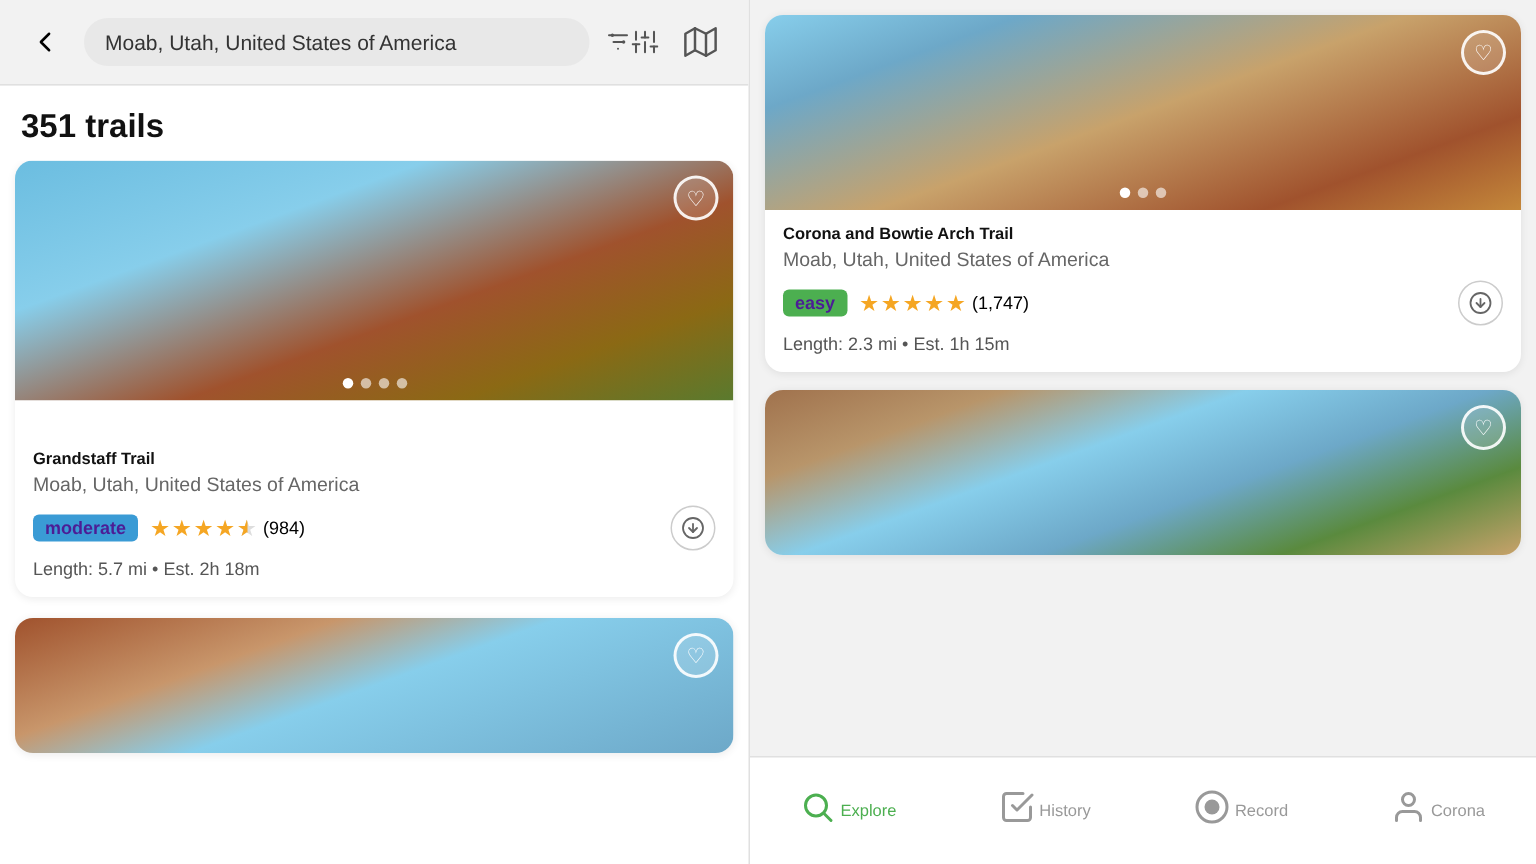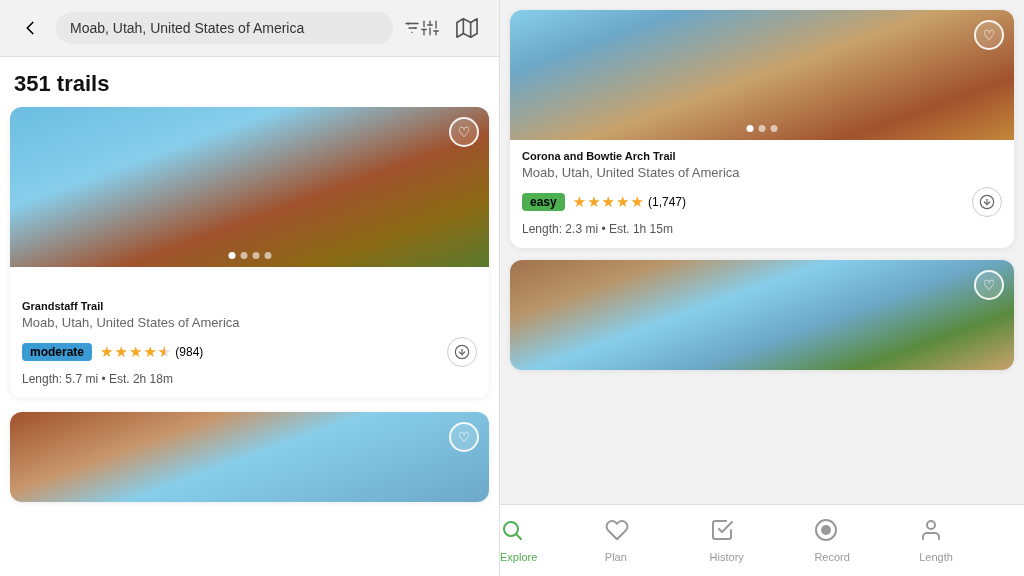--- a/index.html
+++ b/index.html
@@ -140,21 +140,21 @@
       align-items: center;
       gap: 8px;
       flex-wrap: wrap;
     }
 
     .difficulty-badge {
       border-radius: 4px;
       padding: 2px 8px;
       font-size: 12px;
       font-weight: 600;
-      color: #000000;
+      color: #4c1d95;
     }
     .difficulty-badge.moderate { background: #3a9bd5; text-align: right; }
     .difficulty-badge.easy { background: #4caf50; }
 
     .stars {
       display: flex;
       align-items: center;
       gap: 1px;
       color: #f5a623;
       font-size: 15px;
@@ -232,22 +232,22 @@
       height: 72px;
       background: #fff;
       border-top: 1px solid #e0e0e0;
       display: flex;
       align-items: center;
     }
 
     .nav-item {
       flex: 1;
       display: flex;
-      flex-direction: column;
-      align-items: flex-start;
+      flex-direction: row;
+      align-items: center;
       justify-content: center;
       cursor: pointer;
       gap: 3px;
       padding: 6px 0;
     }
 
     .nav-icon {
       font-size: 22px;
       color: #999;
     }
@@ -442,28 +442,20 @@
     <div class="nav-item active">
       <div class="nav-icon">
         <svg width="24" height="24" viewBox="0 0 24 24" fill="none" stroke="#4caf50" stroke-width="2" stroke-linecap="round" stroke-linejoin="round">
           <circle cx="11" cy="11" r="7"></circle>
             <line x1="21" y1="21" x2="16.65" y2="16.65"></line>
         </svg>
       </div>
       <span class="nav-label">Explore</span>
     </div>
 
-    <div class="nav-item">
-      <div class="nav-icon">
-        <svg width="24" height="24" viewBox="0 0 24 24" fill="none" stroke="#999" stroke-width="2" stroke-linecap="round" stroke-linejoin="round">
-          <path d="M20.84 4.61a5.5 5.5 0 0 0-7.78 0L12 5.67l-1.06-1.06a5.5 5.5 0 0 0-7.78 7.78l1.06 1.06L12 21.23l7.78-7.78 1.06-1.06a5.5 5.5 0 0 0 0-7.78z"></path>
-        </svg>
-      </div>
-      <span class="nav-label">Plan</span>
-    </div>
 
     <div class="nav-item">
       <div class="nav-icon">
         <svg width="24" height="24" viewBox="0 0 24 24" fill="none" stroke="#999" stroke-width="2" stroke-linecap="round" stroke-linejoin="round">
           <polyline points="9 11 12 14 22 4"></polyline>
             <path d="M21 12v7a2 2 0 0 1-2 2H5a2 2 0 0 1-2-2V5a2 2 0 0 1 2-2h11"></path>
         </svg>
       </div>
       <span class="nav-label">History</span>
     </div>
@@ -478,17 +470,17 @@
       <span class="nav-label">Record</span>
     </div>
 
     <div class="nav-item">
       <div class="nav-icon">
         <svg width="24" height="24" viewBox="0 0 24 24" fill="none" stroke="#999" stroke-width="2" stroke-linecap="round" stroke-linejoin="round">
           <path d="M20 21v-2a4 4 0 0 0-4-4H8a4 4 0 0 0-4 4v2"></path>
             <circle cx="12" cy="7" r="4"></circle>
         </svg>
       </div>
-      <span class="nav-label">Length</span>
+      <span class="nav-label">Corona</span>
     </div>
 
   </div>
 </div>
 
 </body></html>

